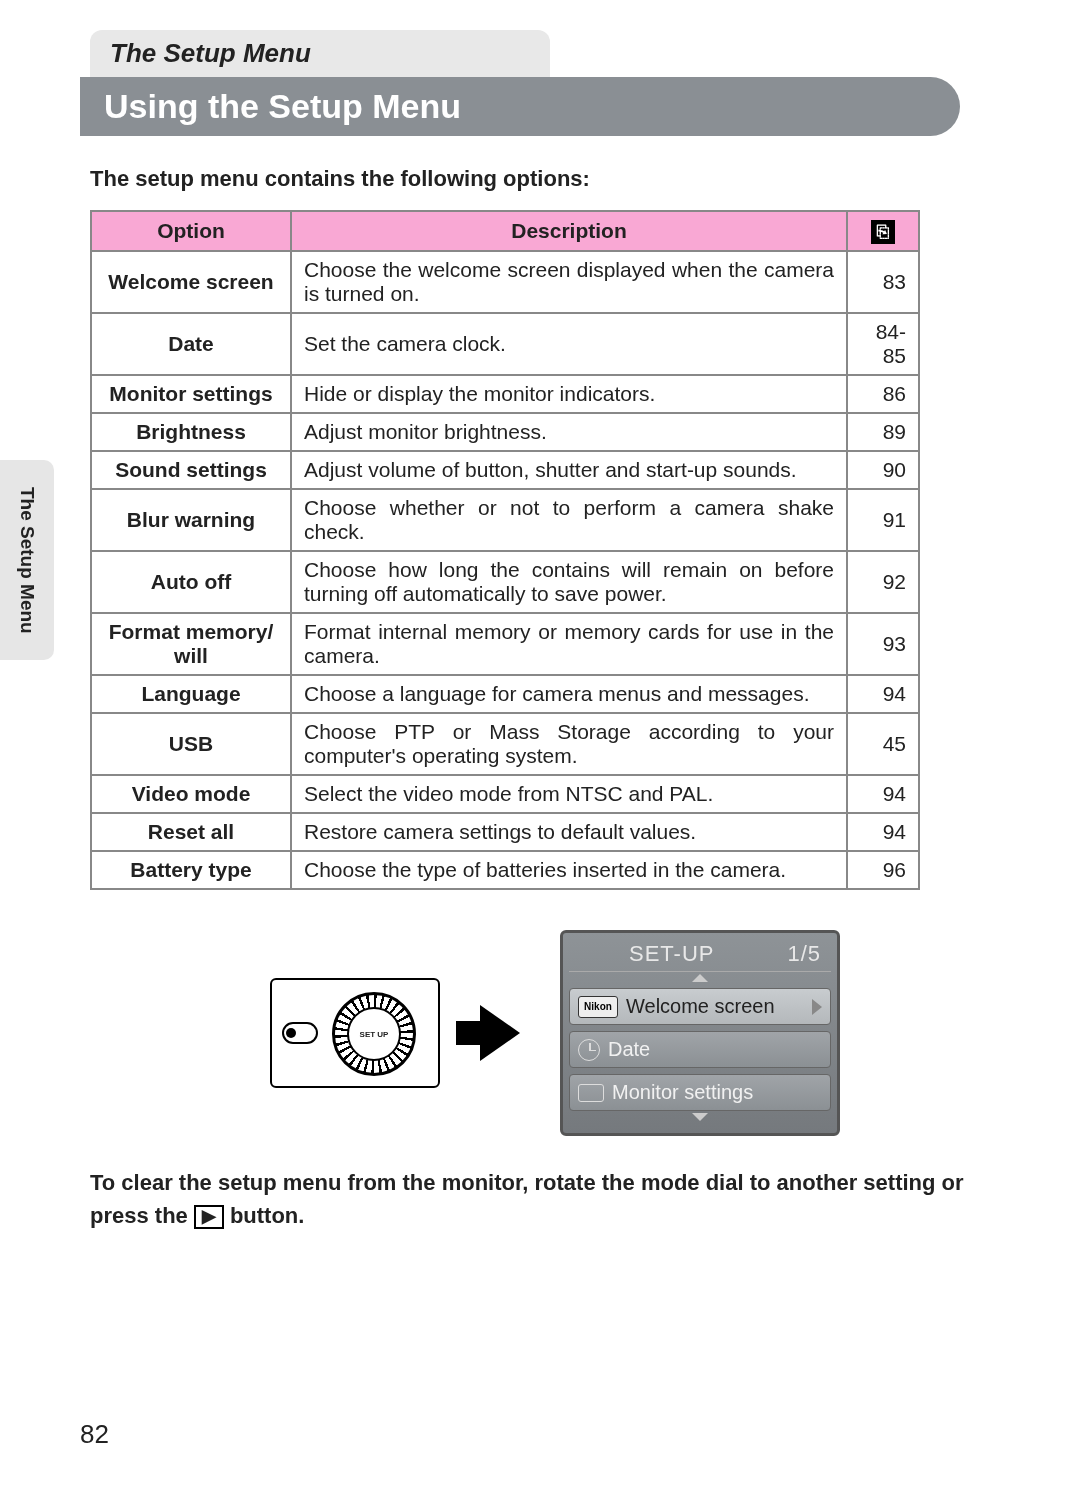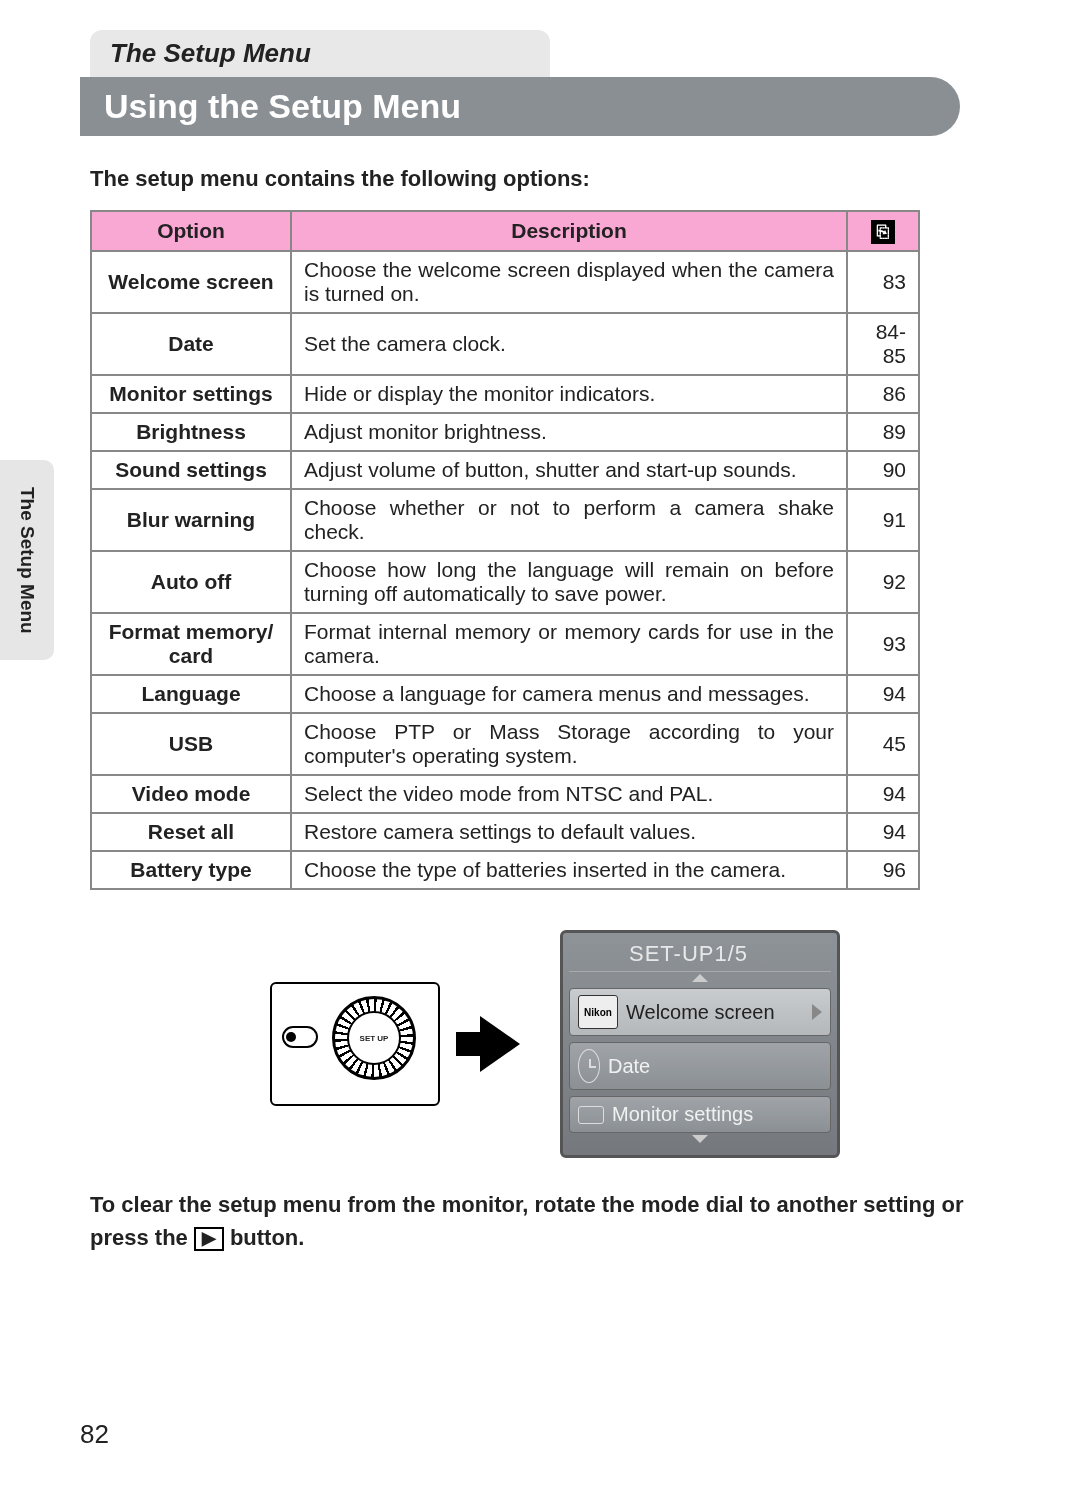--- a/index.html
+++ b/index.html
@@ -96,21 +96,21 @@
   }
   .illustration-row {
     display: flex;
     align-items: center;
     justify-content: center;
     gap: 40px;
     margin-top: 40px;
     margin-bottom: 30px;
   }
   .dial-box {
-    width: 170px; height: 124px;
+    width: 170px; height: 110px;
     border: 2px solid #000;
     border-radius: 6px;
     position: relative;
     background: #fff;
   }
   .dial-circle {
     position:absolute;
     right:22px; top:12px;
     width:84px; height:84px;
     border:3px solid #000;
@@ -151,43 +151,45 @@
     width: 280px;
     border: 3px solid #555;
     border-radius: 6px;
     background: linear-gradient(#8e9397,#75797d);
     padding: 6px 6px 10px 6px;
     color: #fff;
     font-family: Arial, sans-serif;
   }
   .lcd-header {
     display:flex;
+    justify-content:space-between;
     padding: 2px 10px 4px 60px;
     font-size: 22px;
     letter-spacing: 1px;
     color:#e8e8e8;
     border-bottom:1px solid #aaa;
+    gap:20px;
   }
   .lcd-row {
     display:flex;
     align-items:center;
     gap:8px;
     background: linear-gradient(#a0a4a8,#8b9094);
     border:1px solid #666;
     border-radius:4px;
     margin-top:6px;
     padding:6px 8px;
     font-size:20px;
     color:#f1f1f1;
   }
   .lcd-row.sel { background: linear-gradient(#c8cccf,#b4b8bb); color:#222;}
   .lcd-icon {
     display:inline-flex;
     align-items:center; justify-content:center;
-    min-width:40px; height:34px;
+    min-width:40px; height:22px;
     border:1.5px solid #333;
     border-radius:3px;
     font-size:10px;
     background:#eee;
     color:#000;
     font-weight:bold;
   }
   .lcd-icon.clock {
     border-radius:50%; width:22px; min-width:22px;
     position:relative; background:transparent; border-color:#ddd;
@@ -277,25 +279,25 @@
         <td class="desc">Adjust volume of button, shutter and start-up sounds.</td>
         <td class="page">90</td>
       </tr>
       <tr>
         <td class="opt">Blur warning</td>
         <td class="desc">Choose whether or not to perform a camera shake check.</td>
         <td class="page">91</td>
       </tr>
       <tr>
         <td class="opt">Auto off</td>
-        <td class="desc">Choose how long the language will remain on before turning off automatically to save power.</td>
+        <td class="desc">Choose how long the contains will remain on before turning off automatically to save power.</td>
         <td class="page">92</td>
       </tr>
       <tr>
-        <td class="opt">Format memory/ card</td>
+        <td class="opt">Format memory/ will</td>
         <td class="desc">Format internal memory or memory cards for use in the camera.</td>
         <td class="page">93</td>
       </tr>
       <tr>
         <td class="opt">Language</td>
         <td class="desc">Choose a language for camera menus and messages.</td>
         <td class="page">94</td>
       </tr>
       <tr>
         <td class="opt">USB</td>

